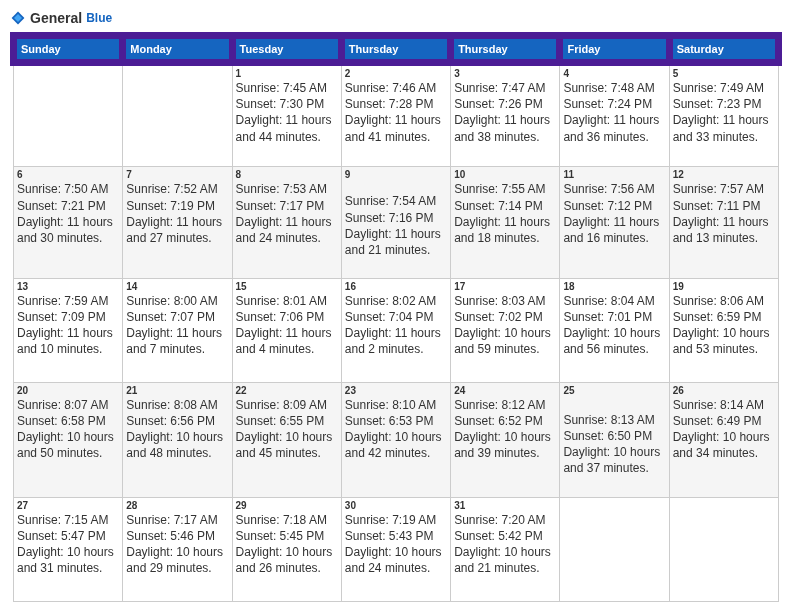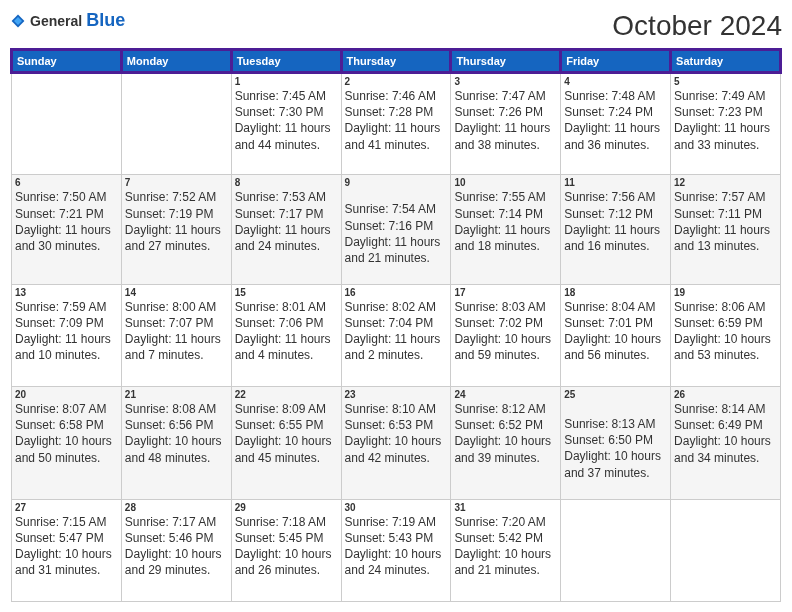--- a/index.html
+++ b/index.html
@@ -28,21 +28,21 @@
       display: flex;
       align-items: center;
       gap: 4px;
     }
     .logo-text-general {
       font-size: 14px;
       font-weight: bold;
       color: #333;
     }
     .logo-text-blue {
-      font-size: 18px;
+      font-size: 12px;
       font-weight: bold;
       color: #1565C0;
     }
     .logo-icon {
       width: 16px;
       height: 16px;
     }
     .title-block {
       text-align: right;
     }
@@ -61,21 +61,21 @@
       width: 100%;
       table-layout: fixed;
     }
     .calendar th {
       background-color: #1565C0;
       color: #fff;
       font-size: 11px;
       font-weight: bold;
       padding: 4px 4px;
       text-align: left;
-      border: 3px solid #4c1d95;
+      border: 7px solid #4c1d95;
     }
     .calendar td {
       border: 1px solid #ccc;
       vertical-align: top;
       padding: 2px 3px;
       font-size: 8.5px;
       color: #333;
       height: 88px;
       background: #fff;
     }
@@ -104,21 +104,20 @@
   <div class="header">
     <div class="logo">
       <svg class="logo-icon" viewBox="0 0 20 20">
         <polygon points="10,2 18,10 10,18 2,10" fill="#1565C0"></polygon>
         <polygon points="10,5 15,10 10,15 5,10" fill="#42A5F5"></polygon>
       </svg>
       <span class="logo-text-general">General</span>
         <span class="logo-text-blue">Blue</span>
     </div>
     <div class="title-block">
-      <div class="month-title">October 2024</div>
     </div>
   </div>
 
   <table class="calendar">
     <thead>
       <tr>
         <th>Sunday</th>
         <th>Monday</th>
         <th>Tuesday</th>
         <th>Thursday</th>

